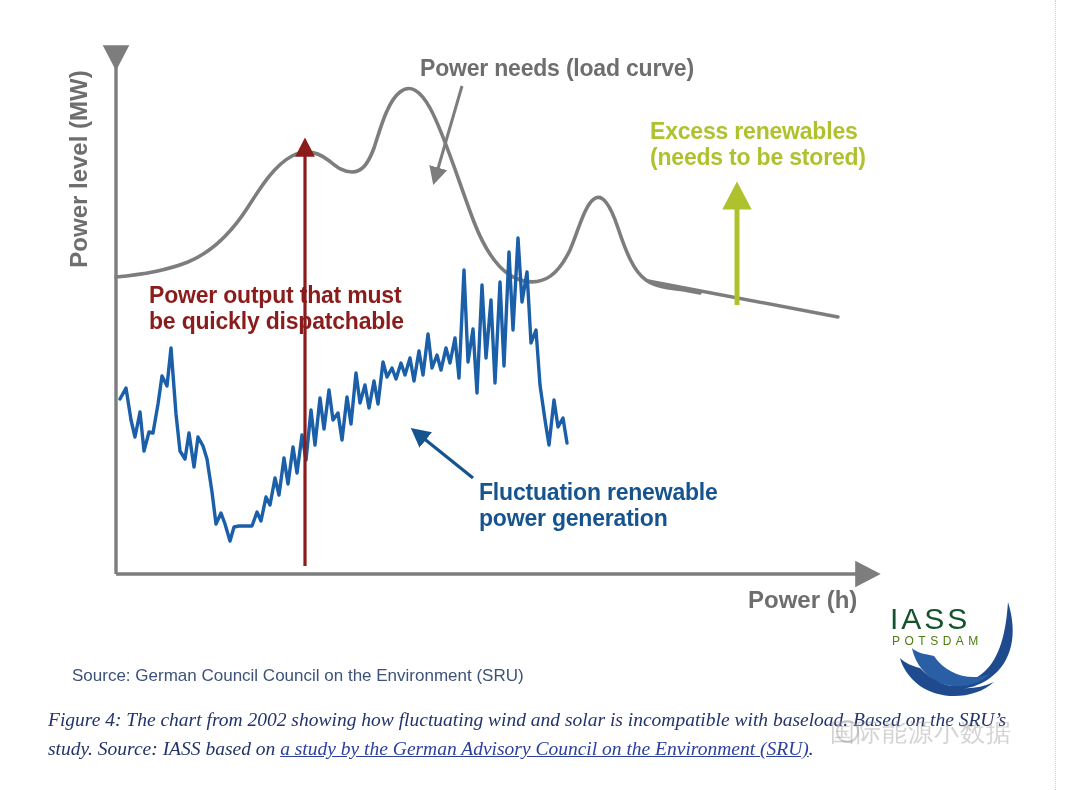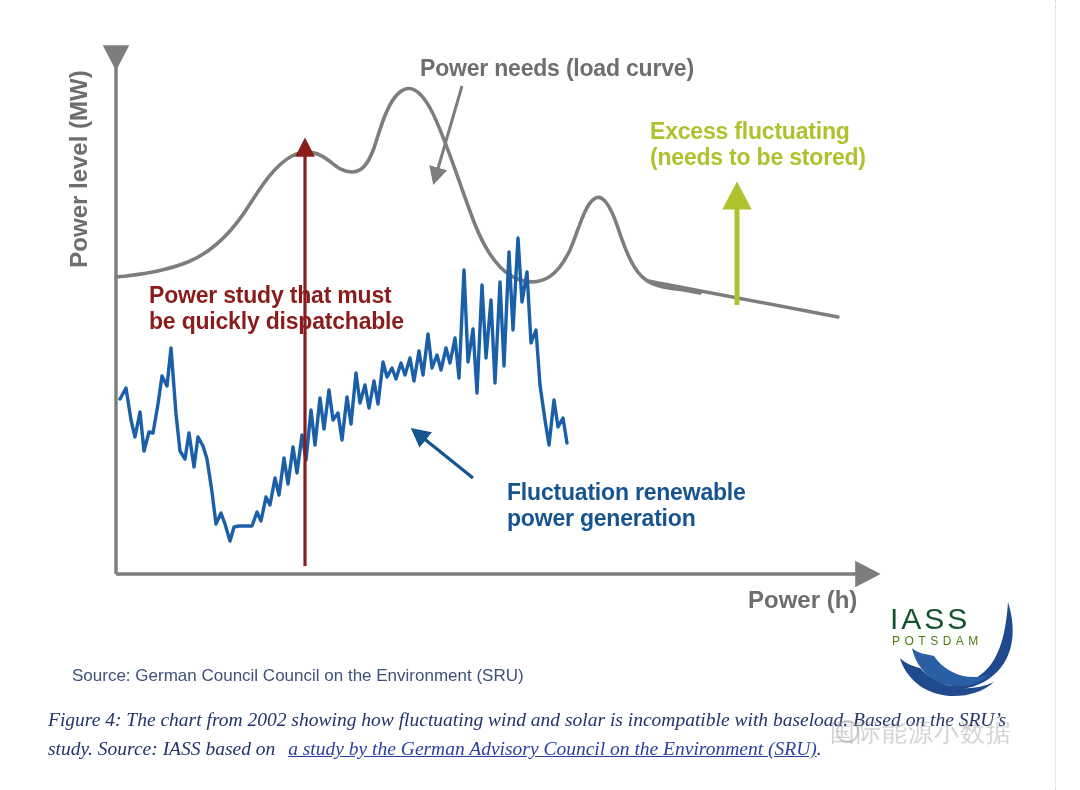--- a/index.html
+++ b/index.html
@@ -48,21 +48,20 @@
   }
   #label-dispatchable {
     left: 149px; top: 283px;
     font-size: 23px;
     color: #8a1c1c;
   }
   #label-fluctuation {
     left: 479px; top: 480px;
     font-size: 23px;
     color: #16548f;
-    margin-left: 28px;
   }
   #label-time {
     position: absolute;
     left: 748px; top: 586px;
     font-size: 24px;
     font-weight: bold;
     color: #6e6e6e;
   }
   #label-ylevel {
     position: absolute;
@@ -111,21 +110,20 @@
     font-family: "Liberation Serif", serif;
     font-style: italic;
     font-size: 19.5px;
     line-height: 1.50;
     color: #23346b;
     text-align: left;
   }
   #caption a, #caption .link {
     color: #2b3fa0;
     text-decoration: underline;
-    margin-left: 8px;
   }
 
   
   #watermark {
     position: absolute;
     left: 830px; top: 716px;
     font-size: 25px;
     color: rgba(150,150,150,0.42);
     letter-spacing: 1px;
     font-family: "DejaVu Sans", sans-serif;
@@ -214,23 +212,23 @@
 
       <line x1="737" y1="305" x2="737" y2="203" stroke="#afc22e" stroke-width="5" marker-end="url(#arrowGreen)"></line>
 
       <line x1="473" y1="478" x2="422" y2="437" stroke="#16548f" stroke-width="3.2" marker-end="url(#arrowBlue)"></line>
     </svg>
 
     <div id="label-ylevel">Power level (MW)</div>
     <div id="label-time">Power (h)</div>
 
     <div class="anno" id="label-power-demand">Power needs (load curve)</div>
-    <div class="anno" id="label-excess">Excess fluctuating
+    <div class="anno" id="label-excess">Excess renewables
 (needs to be stored)</div>
-    <div class="anno" id="label-dispatchable">Power study that must
+    <div class="anno" id="label-dispatchable">Power output that must
 be quickly dispatchable</div>
     <div class="anno" id="label-fluctuation">Fluctuation renewable
 power generation</div>
   </div>
 
   <div id="source-line">Source: German Council Council on the Environment (SRU)</div>
 
   <div id="iass-logo">
     <div id="iass-wordmark">IASS</div>
     <div id="iass-sub">POTSDAM</div>

